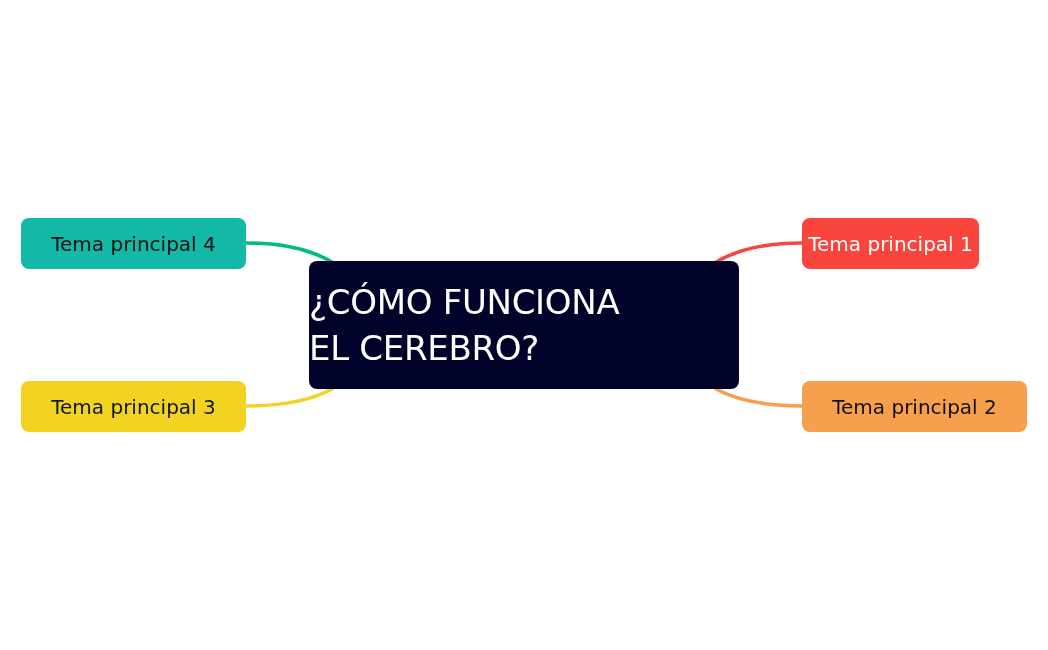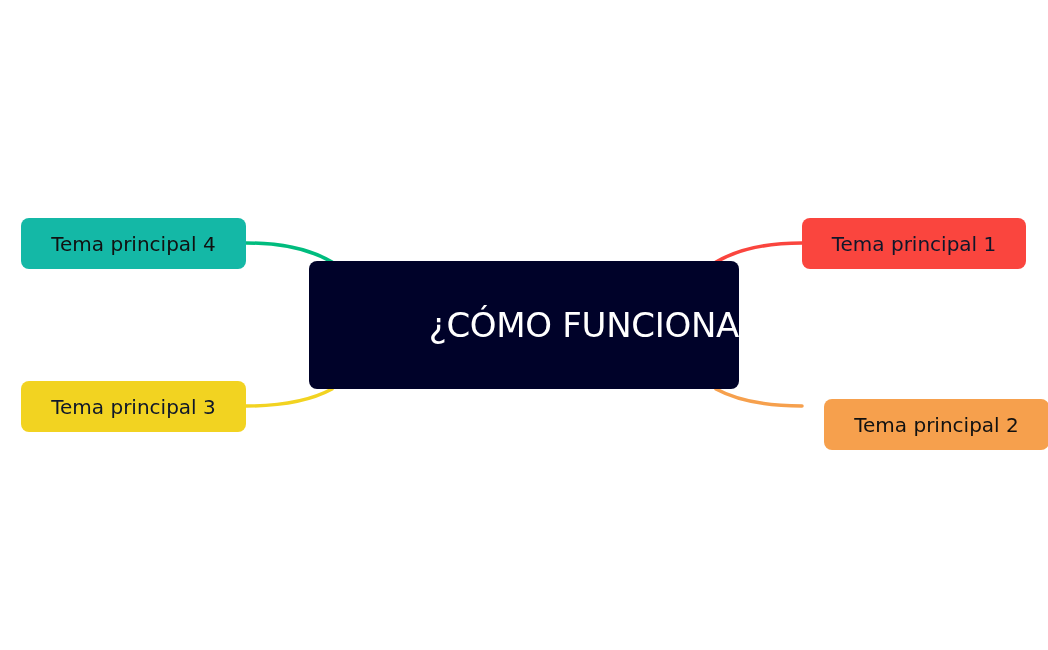--- a/index.html
+++ b/index.html
@@ -28,59 +28,60 @@
     .central {
       position: absolute;
       left: 309px;
       top: 261px;
       width: 430px;
       height: 128px;
       background: #000229;
       border-radius: 8px;
       display: flex;
       flex-direction: column;
-      align-items: flex-end;
+      align-items: flex-start;
       justify-content: center;
       color: #ffffff;
       font-size: 34px;
       line-height: 46px;
       text-align: center;
       letter-spacing: -0.3px;
     }
     .topic {
       position: absolute;
       height: 51px;
       border-radius: 8px;
       display: flex;
       align-items: center;
       justify-content: center;
       font-size: 20px;
       box-sizing: border-box;
       white-space: nowrap;
       cursor: pointer;
     }
-    .topic-1 { left: 802px; top: 218px; width: 224px; background: #fa453e; color: #0f172a; }
-    .topic-2 { left: 802px; top: 399px; width: 225px; background: #f6a04d; color: #111111; margin-left: 22px; }
+    .topic-1 { left: 802px; top: 218px; width: 177px; background: #fa453e; color: #ffffff; }
+    .topic-2 { left: 802px; top: 381px; width: 225px; background: #f6a04d; color: #111111; }
     .topic-3 { left: 21px;  top: 381px; width: 225px; background: #f2d321; color: #0f172a; }
     .topic-4 { left: 21px;  top: 218px; width: 225px; background: #14b8a6; color: #111111; }
   </style>
 </head>
 <body>
 
 <div id="canvas">
 
   <svg class="connectors" viewBox="0 0 1048 650">
     <path d="M 716 262 C 740 248, 770 243, 802 243" fill="none" stroke="#fa453e" stroke-width="3.5" stroke-linecap="round"></path>
     <path d="M 716 389 C 740 402, 770 406, 802 406" fill="none" stroke="#f6a04d" stroke-width="3.5" stroke-linecap="round"></path>
     <path d="M 332 389 C 308 402, 278 406, 246 406" fill="none" stroke="#f2d321" stroke-width="3.5" stroke-linecap="round"></path>
     <path d="M 332 262 C 308 248, 278 243, 246 243" fill="none" stroke="#00bc7e" stroke-width="3.5" stroke-linecap="round"></path>
   </svg>
 
   <div class="central">
     <span>¿CÓMO FUNCIONA</span>
+    <span>EL CEREBRO?</span>
   </div>
 
   <div class="topic topic-1">
     <span>Tema principal 1</span>
   </div>
 
   <div class="topic topic-2">
     <span>Tema principal 2</span>
   </div>
 

